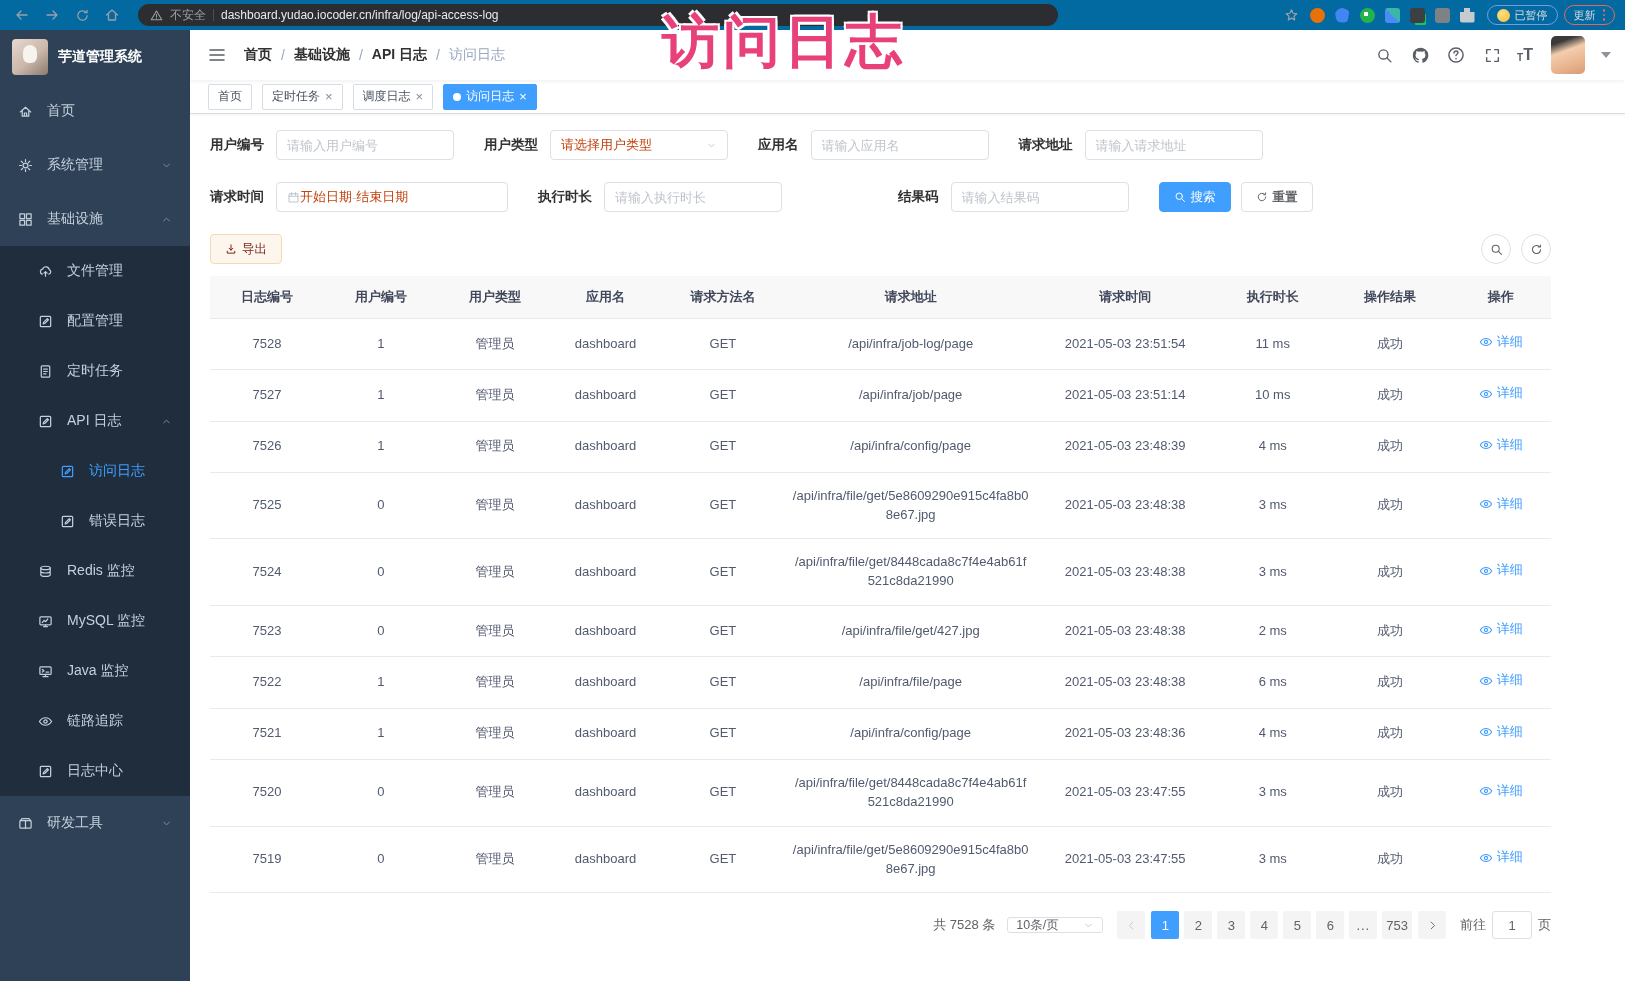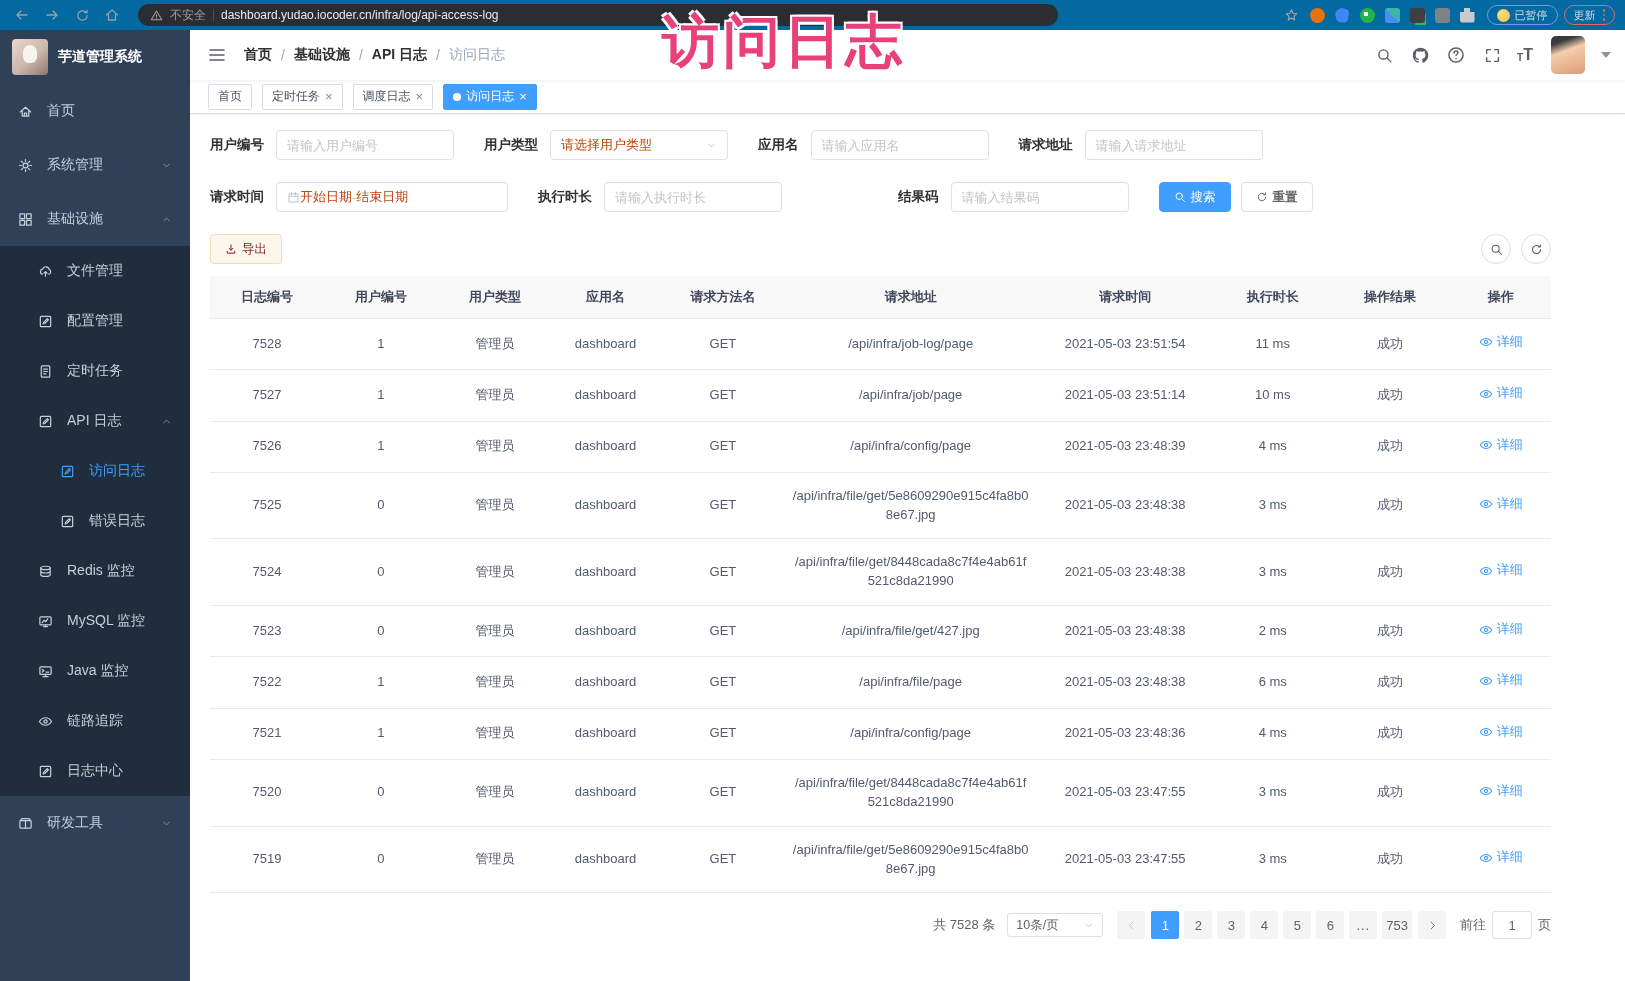--- a/index.html
+++ b/index.html
@@ -98,21 +98,21 @@
   
   table { width:100%; border-collapse:collapse; table-layout:fixed; }
   thead th { background:#f8f8f9; color:#42485b; font-size:13px; font-weight:bold; padding:12px 6px; text-align:center; border-bottom:1px solid #e8eaec; white-space:nowrap; }
   tbody td { color:#515a6e; font-size:13px; padding:14px 6px; text-align:center; border-bottom:1px solid #e8eaec; line-height:1.45; word-break:break-all; }
   .detail-link { color:#409EFF; display:inline-flex; align-items:center; gap:4px; cursor:pointer; text-decoration:none; }
   .detail-link svg { width:14px; height:14px; }
 
   
   .pagination { display:flex; align-items:center; justify-content:flex-end; gap:6px; margin-top:18px; font-size:13px; color:#606266; }
   .pg-total { margin-right:6px; white-space:nowrap; }
-  .pg-size { width:96px; height:24px; border:1px solid #dcdfe6; border-radius:3px; display:flex; align-items:center; justify-content:space-between; padding:0 8px; color:#606266; font-size:12.5px; cursor:pointer; margin-right:8px; background:#fff; }
+  .pg-size { width:96px; height:16px; border:1px solid #dcdfe6; border-radius:3px; display:flex; align-items:center; justify-content:space-between; padding:0 8px; color:#606266; font-size:12.5px; cursor:pointer; margin-right:8px; background:#fff; }
   .pager { display:flex; align-items:center; gap:5px; }
   .pager-btn { min-width:28px; height:28px; border:none; border-radius:2px; background:#f4f4f5; color:#606266; font-size:13px; cursor:pointer; font-family:inherit; padding:0 4px; display:flex; align-items:center; justify-content:center; }
   .pager-btn.active { background:#409EFF; color:#fff; }
   .pager-btn.nav svg { width:11px; height:11px; }
   .pager-btn.prev { color:#c0c4cc; }
   .pager-btn.ellipsis { background:#f4f4f5; letter-spacing:1px; }
   .pg-goto { display:flex; align-items:center; gap:6px; margin-left:8px; white-space:nowrap; }
   .pg-goto input { width:40px; height:28px; border:1px solid #dcdfe6; border-radius:3px; text-align:center; font-size:13px; color:#606266; outline:none; font-family:inherit; }
 </style>
 </head>

